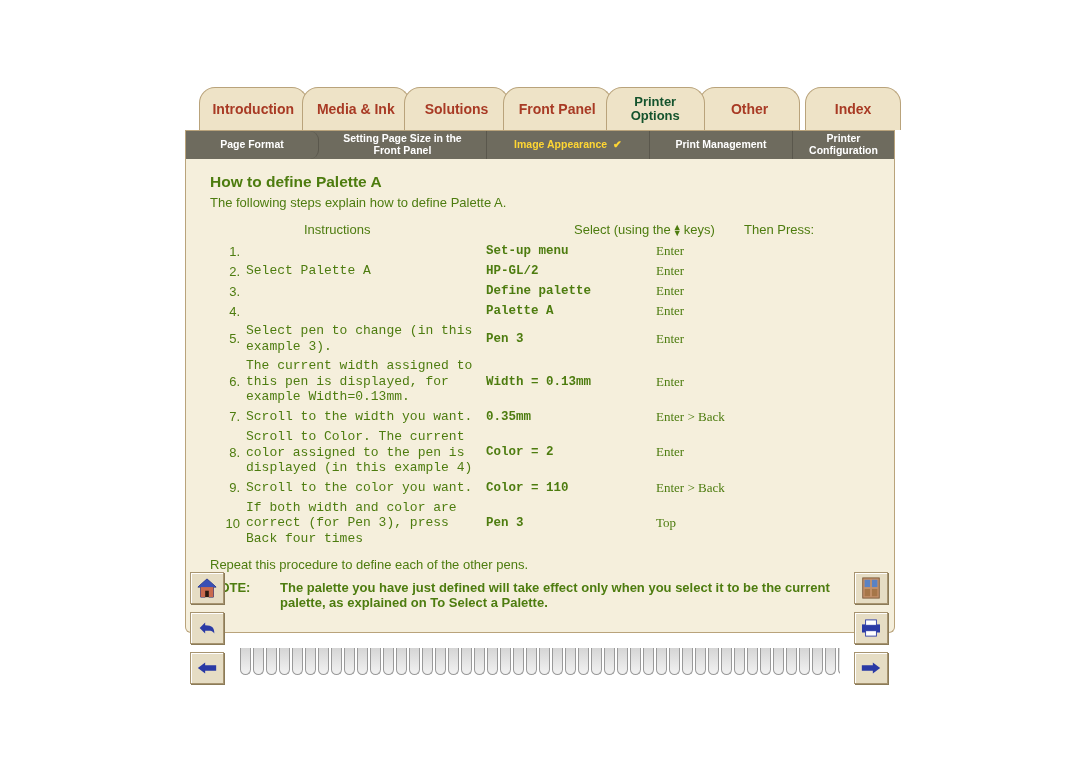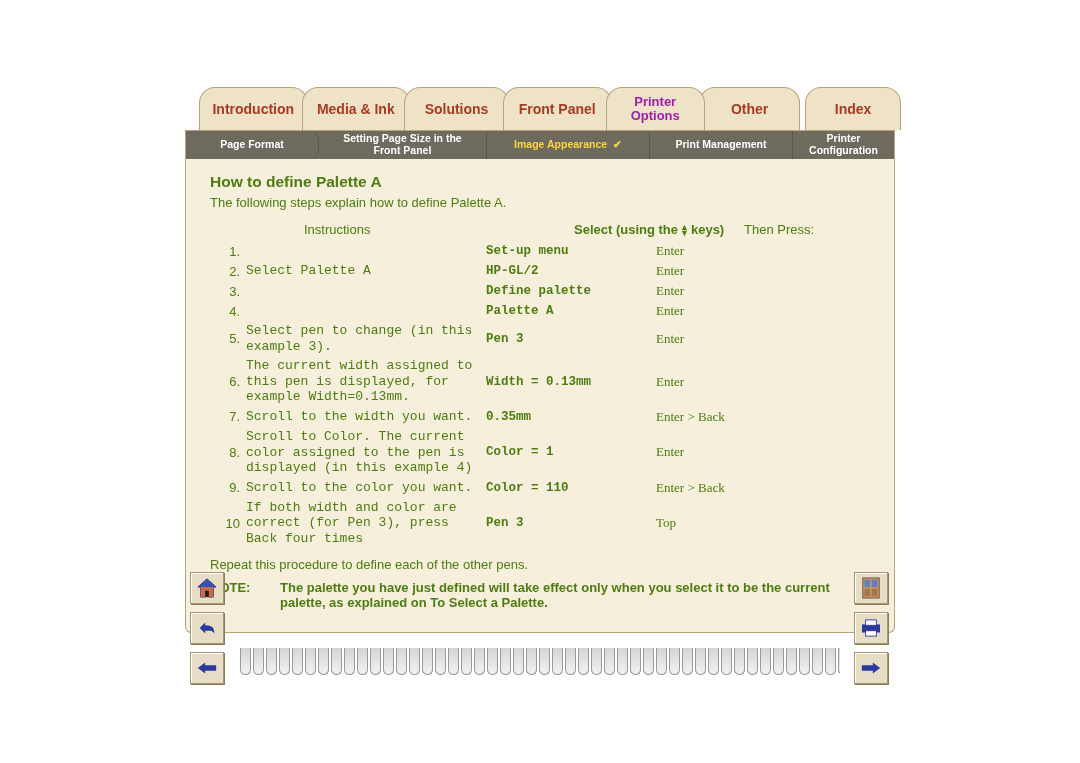--- a/index.html
+++ b/index.html
@@ -44,21 +44,21 @@
     color: #a83a24;
     margin-right: -6px;
     padding: 0 8px;
   }
   .main-tab.two-line {
     flex-direction: column;
     line-height: 1.05;
     font-size: 13px;
   }
   .main-tab.active {
-    color: #a21caf;
+    color: #14532d;
     z-index: 2;
   }
   .tab-intro   { width: 100px; }
   .tab-media   { width: 100px; }
   .tab-sol     { width: 96px; }
   .tab-front   { width: 100px; }
   .tab-printer { width: 90px; }
   .tab-other   { width: 92px; }
   .tab-spacer  { width: 12px; background: transparent; border: none; }
   .tab-index   { width: 86px; }
@@ -118,21 +118,21 @@
   .tbl-head-row {
     display: flex;
     margin-bottom: 6px;
   }
   .col-num    { width: 30px; text-align: right; padding-right: 6px; }
   .col-instr  { width: 240px; }
   .col-select { width: 170px; font-family: "Courier New", monospace; font-weight: bold; font-size: 12.5px;}
   .col-press  { width: 110px; }
 
   .hd-instr  { width: 270px; padding-left: 94px; font-family: Arial; font-weight: normal; }
-  .hd-select { width: 170px; font-family: Arial; font-weight: bold; display:flex; align-items:center; }
+  .hd-select { width: 170px; font-family: Arial; font-weight: normal; display:flex; align-items:center; }
   .hd-press  { width: 110px; font-family: Arial; font-weight: normal; }
 
   .updown-icon {
     display:inline-flex;
     flex-direction:column;
     line-height:6px;
     font-size:9px;
     margin:0 2px;
     vertical-align:middle;
   }
@@ -283,21 +283,21 @@
         </div>
         <div class="row">
           <div class="col-num">7.</div>
           <div class="col-instr">Scroll to the width you want.</div>
           <div class="col-select">0.35mm</div>
           <div class="col-press">Enter &gt; Back</div>
         </div>
         <div class="row">
           <div class="col-num">8.</div>
           <div class="col-instr">Scroll to Color. The current color assigned to the pen is displayed (in this example 4)</div>
-          <div class="col-select">Color = 1</div>
+          <div class="col-select">Color = 2</div>
           <div class="col-press">Enter</div>
         </div>
         <div class="row">
           <div class="col-num">9.</div>
           <div class="col-instr">Scroll to the color you want.</div>
           <div class="col-select">Color = 110</div>
           <div class="col-press">Enter &gt; Back</div>
         </div>
         <div class="row">
           <div class="col-num">10</div>

